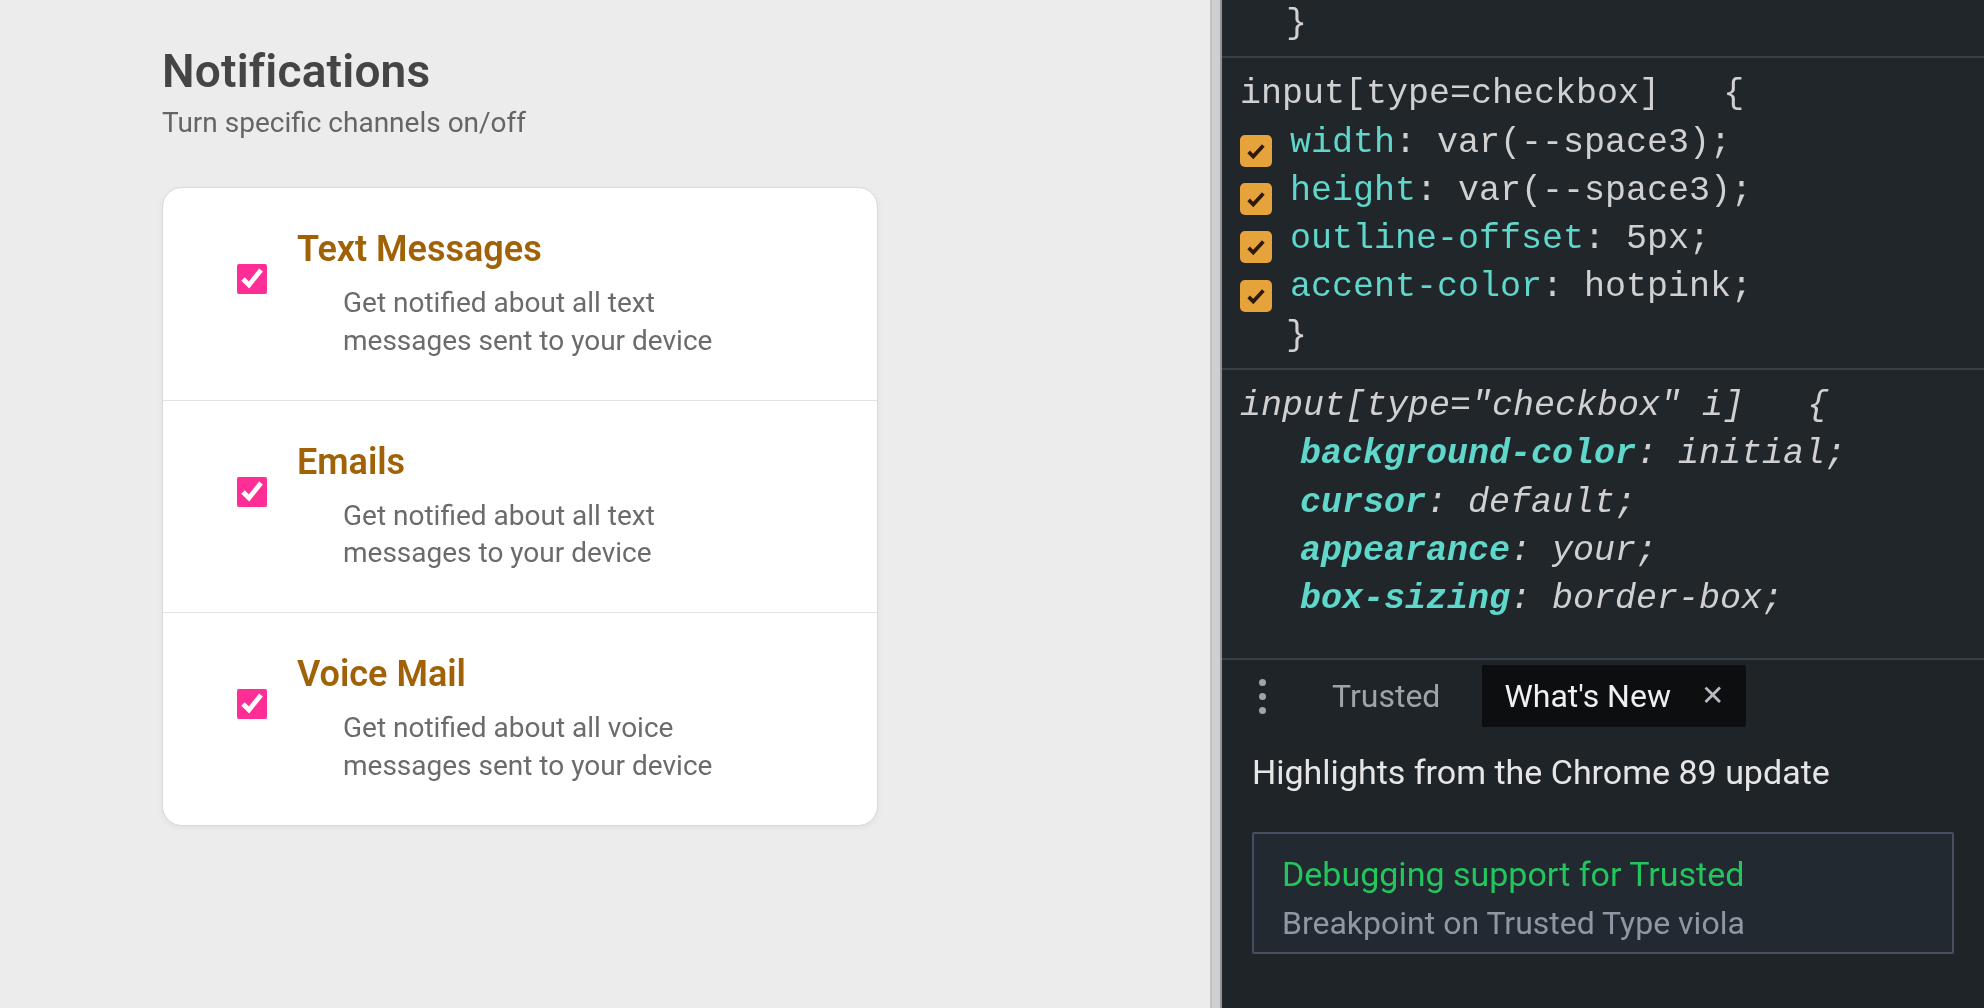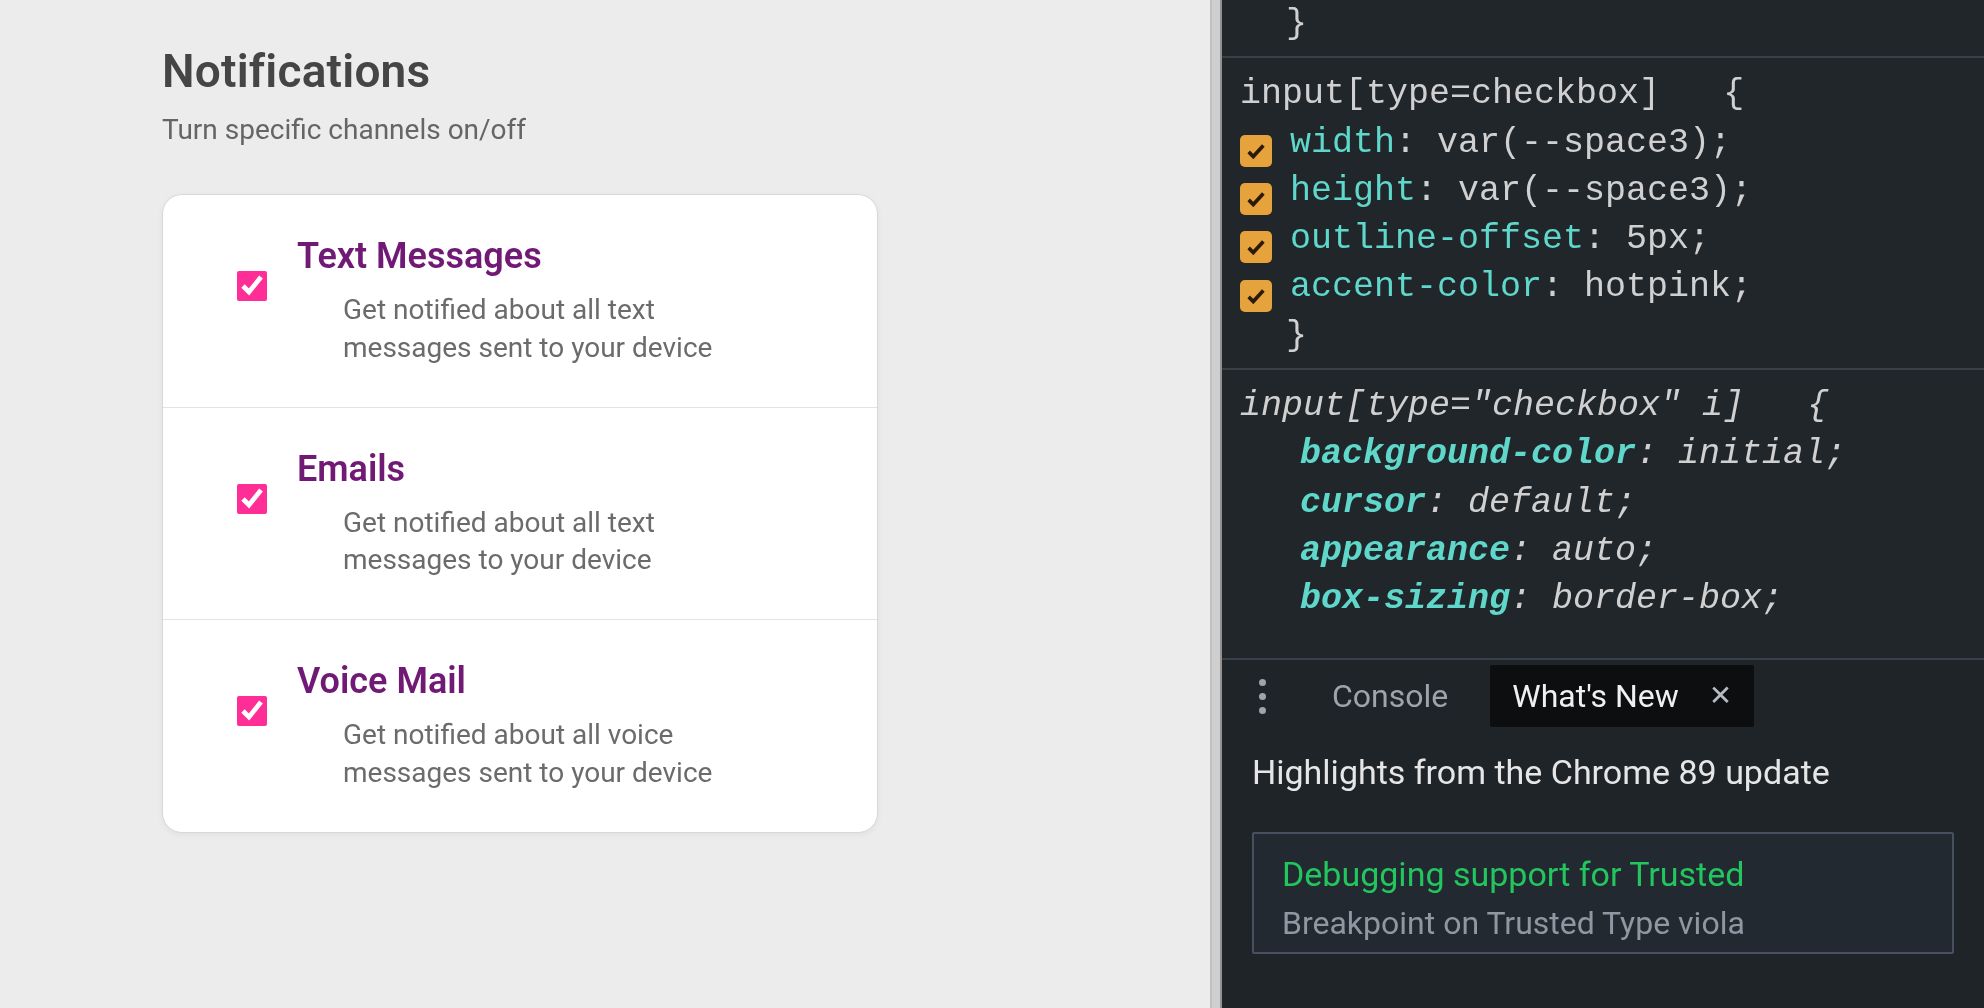--- a/index.html
+++ b/index.html
@@ -20,21 +20,21 @@
   }
   .page-title {
     font-size: 46px;
     font-weight: 600;
     color: #454545;
     letter-spacing: 0.2px;
   }
   .page-subtitle {
     font-size: 28px;
     color: #656565;
-    margin-top: 15px;
+    margin-top: 8px;
   }
   .card {
     margin-top: 48px;
     width: 716px;
     background: #fff;
     border: 1px solid #d8d8d8;
     border-radius: 20px;
     box-shadow: 0 2px 6px rgba(0,0,0,0.05);
     overflow: hidden;
   }
@@ -55,21 +55,21 @@
   input.notif-cb {
     width: 30px;
     height: 30px;
     accent-color: #ff2d96;
     cursor: pointer;
   }
   .item-body { flex: 1; }
   .item-title {
     font-size: 36px;
     font-weight: 600;
-    color: #701a75;
+    color: #a16207;
     margin-bottom: 14px;
   }
   .item-desc {
     font-size: 28px;
     line-height: 1.35;
     color: #6b6b6b;
     max-width: 420px;
     margin-left: 46px;
   }
 
@@ -315,41 +315,41 @@
       </div>
       <div class="decl-line">
         <span class="indent"></span>
         <span>
           <span class="tok-prop">cursor</span><span class="tok-punc">: </span><span class="tok-val">default</span><span class="tok-punc">;</span>
         </span>
       </div>
       <div class="decl-line">
         <span class="indent"></span>
         <span>
-          <span class="tok-prop">appearance</span><span class="tok-punc">: </span><span class="tok-val">auto</span><span class="tok-punc">;</span>
+          <span class="tok-prop">appearance</span><span class="tok-punc">: </span><span class="tok-val">your</span><span class="tok-punc">;</span>
         </span>
       </div>
       <div class="decl-line">
         <span class="indent"></span>
         <span>
           <span class="tok-prop">box-sizing</span><span class="tok-punc">: </span><span class="tok-val">border-box</span><span class="tok-punc">;</span>
         </span>
       </div>
     </div>
   </div>
 
   <div class="drawer">
     <div class="drawer-tabs">
       <div class="kebab">
         <span></span>
           <span></span>
           <span></span>
       </div>
       <div class="dtab">
-        <span>Console</span>
+        <span>Trusted</span>
       </div>
       <div class="dtab active">
         <span>What's New</span>
         <span class="close-x">✕</span>
       </div>
     </div>
     <div class="drawer-body">
       <div>Highlights from the Chrome 89 update</div>
       <div class="wn-card">
         <div class="wn-link">Debugging support for Trusted</div>

